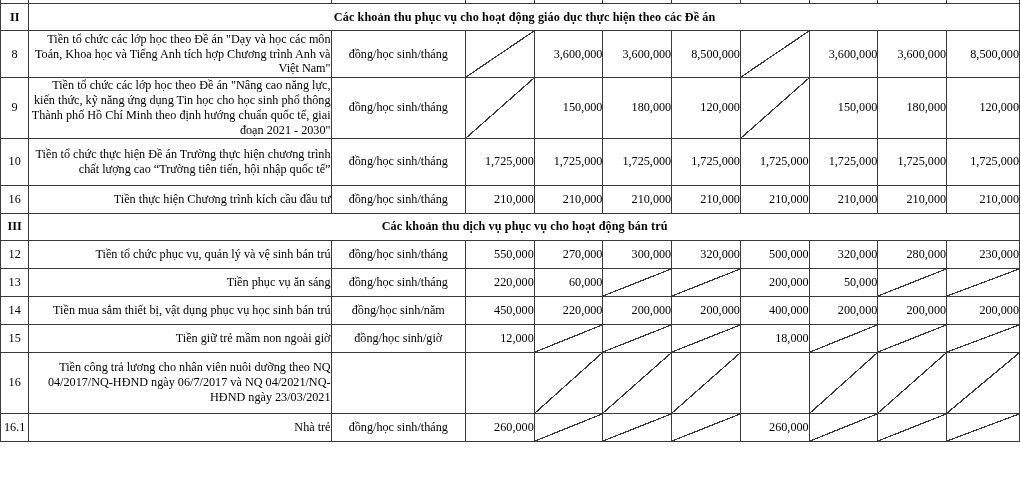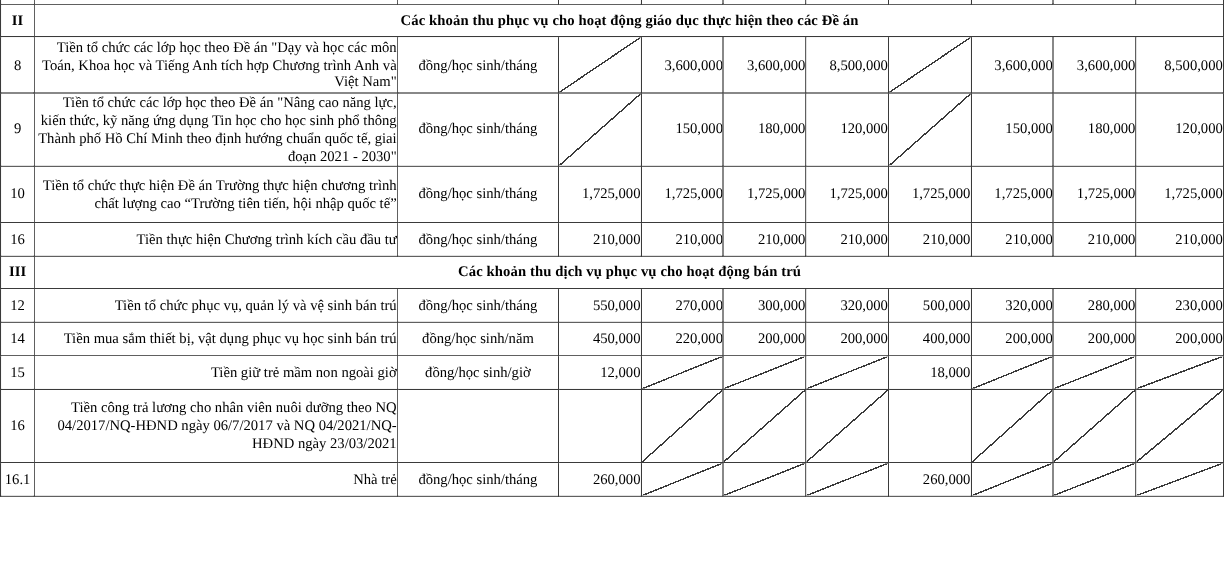--- a/index.html
+++ b/index.html
@@ -161,20 +161,33 @@
           <td class="num">550,000</td>
           <td class="num">270,000</td>
           <td class="num">300,000</td>
           <td class="num">320,000</td>
           <td class="num">500,000</td>
           <td class="num">320,000</td>
           <td class="num">280,000</td>
           <td class="num">230,000</td>
         </tr>
         <tr>
+          <td class="idx" style="height: 27px;">13</td>
+          <td class="desc">Tiền phục vụ ăn sáng</td>
+          <td class="unit">đồng/học sinh/tháng</td>
+          <td class="num">220,000</td>
+          <td class="num">60,000</td>
+          <td class="num slash"></td>
+          <td class="num slash"></td>
+          <td class="num">200,000</td>
+          <td class="num">50,000</td>
+          <td class="num slash"></td>
+          <td class="num slash"></td>
+        </tr>
+        <tr>
           <td class="idx" style="height: 27px;">14</td>
           <td class="desc">Tiền mua sắm thiết bị, vật dụng phục vụ học sinh bán trú</td>
           <td class="unit">đồng/học sinh/năm</td>
           <td class="num">450,000</td>
           <td class="num">220,000</td>
           <td class="num">200,000</td>
           <td class="num">200,000</td>
           <td class="num">400,000</td>
           <td class="num">200,000</td>
           <td class="num">200,000</td>

